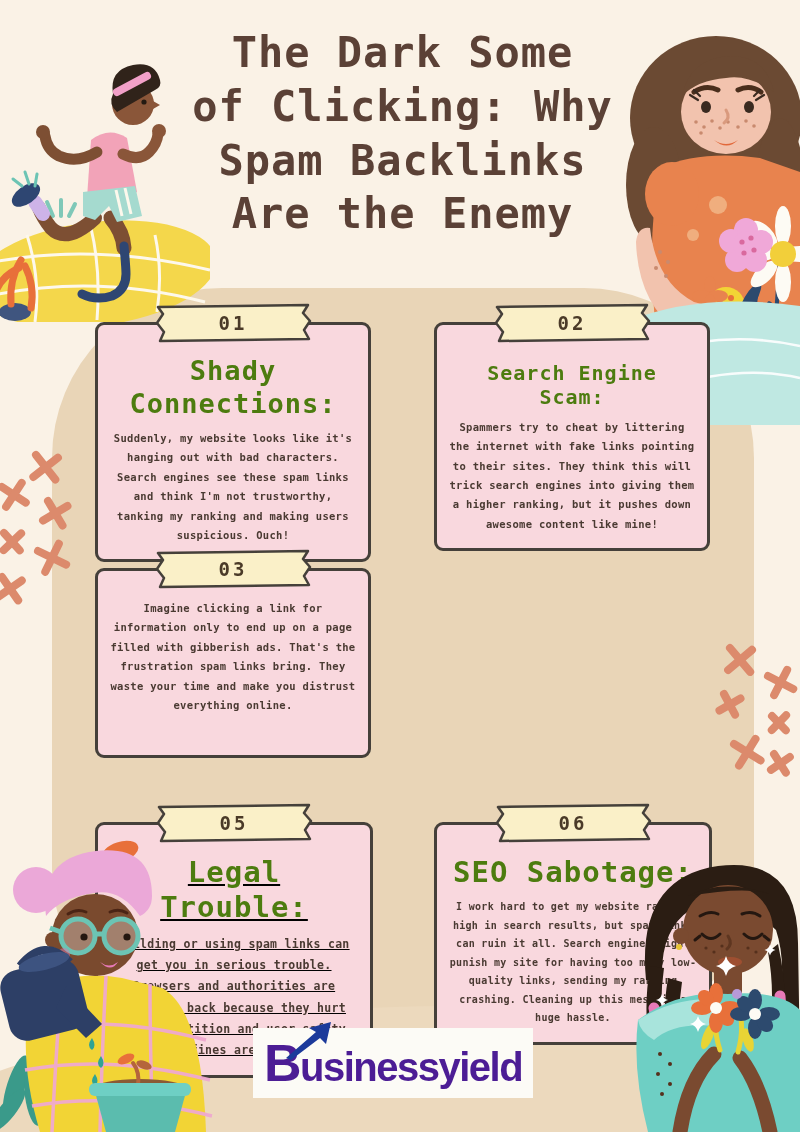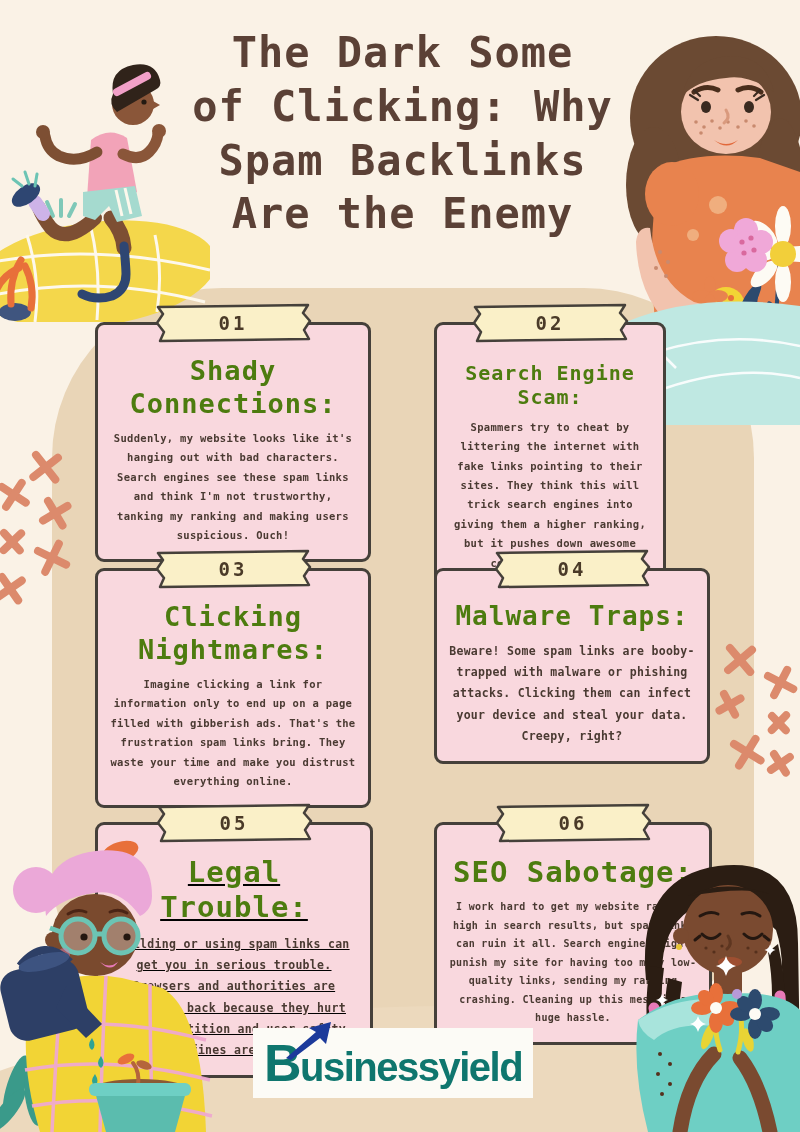--- a/index.html
+++ b/index.html
@@ -15,39 +15,39 @@
 
   
   .title { position:absolute; left:165px; top:26px; width:475px; text-align:center;
            font-weight:bold; font-size:42px; line-height:1.28; letter-spacing:1px;
            color:#5b4136; }
 
   
   .card { position:absolute; background:#f9d8de; border:3px solid #45403a; border-radius:9px;
           padding:28px 12px 14px; }
   .pos-c1 { left:95px;  top:322px; width:276px; min-height:180px; }
-  .pos-c2 { left:434px; top:322px; width:232px; min-height:188px; }
+  .pos-c2 { left:434px; top:322px; width:276px; min-height:188px; }
   .pos-c3 { left:95px;  top:568px; width:276px; min-height:190px; }
   .pos-c4 { left:434px; top:568px; width:276px; min-height:190px; }
   .pos-c5 { left:95px;  top:822px; width:278px; min-height:204px;text-decoration:underline; }
   .pos-c6 { left:434px; top:822px; width:278px; min-height:212px; }
   .tape { position:absolute; top:-24px; left:50%; transform:translateX(-50%); }
   .tape text { font-family:"DejaVu Sans Mono", monospace; font-weight:bold; }
   .card h2 { text-align:center; color:#4d7c0f; line-height:1.22; letter-spacing:1px;
              margin:2px 0 8px; font-weight:bold; }
   .h-27 { font-size:27px; } .h-20 { font-size:20px; margin-top:8px !important; }
   .h-26 { font-size:26px; } .h-29 { font-size:29px; }
   .card p { text-align:center; color:#4a3a32; font-weight:bold; line-height:1.85;
             letter-spacing:0.3px; }
   .b-105 { font-size:10.5px; } .b-115 { font-size:11.5px; } .b-10 { font-size:10px; }
 
   
   .logo { position:absolute; left:253px; top:1028px; width:280px; height:70px;
           background:#fcfbf6; display:flex; align-items:center; justify-content:center;
-          font-family:"Liberation Sans", sans-serif; font-weight:bold; color:#0f766e; }
+          font-family:"Liberation Sans", sans-serif; font-weight:bold; color:#4c1d95; }
   .logo-text { position:relative; letter-spacing:-1.5px; font-size:40px; line-height:1; }
   .logo-b { font-size:52px; }
   .logo-arrow { position:absolute; left:20px; top:-15px; }
 
   svg { display:block; }
   .abs { position:absolute; }
 </style>
 </head>
 <body>
 
@@ -304,32 +304,23 @@
     </svg>
     <h2 class="h-20">Search Engine Scam:</h2>
     <p class="b-105">Spammers try to cheat by littering the internet with fake links pointing to their sites. They think this will trick search engines into giving them a higher ranking, but it pushes down awesome content like mine!</p>
   </section>
 
   <section class="card pos-c3">
     <svg class="tape" width="170" height="44" viewBox="0 0 170 44">
       <path d="M10 6 L160 4 L155 12 L162 20 L156 29 L161 38 L12 40 L16 31 L9 22 L15 13 Z" fill="#faf0c8" stroke="#45403a" stroke-width="2.5" stroke-linejoin="round"></path>
       <text x="85" y="29" text-anchor="middle" font-size="19" letter-spacing="3" fill="#4a3a28">03</text>
     </svg>
-    <h2 class="h-27">Clicking Nightmares:</h2>
     <p class="b-105">Imagine clicking a link for information only to end up on a page filled with gibberish ads. That's the frustration spam links bring. They waste your time and make you distrust everything online.</p>
   </section>
 
-  <section class="card pos-c4">
-    <svg class="tape" width="170" height="44" viewBox="0 0 170 44">
-      <path d="M10 6 L160 4 L155 12 L162 20 L156 29 L161 38 L12 40 L16 31 L9 22 L15 13 Z" fill="#faf0c8" stroke="#45403a" stroke-width="2.5" stroke-linejoin="round"></path>
-      <text x="85" y="29" text-anchor="middle" font-size="19" letter-spacing="3" fill="#4a3a28">04</text>
-    </svg>
-    <h2 class="h-26">Malware Traps:</h2>
-    <p class="b-115">Beware! Some spam links are booby-trapped with malware or phishing attacks. Clicking them can infect your device and steal your data. Creepy, right?</p>
-  </section>
 
   <section class="card pos-c5">
     <svg class="tape" width="170" height="44" viewBox="0 0 170 44">
       <path d="M10 6 L160 4 L155 12 L162 20 L156 29 L161 38 L12 40 L16 31 L9 22 L15 13 Z" fill="#faf0c8" stroke="#45403a" stroke-width="2.5" stroke-linejoin="round"></path>
       <text x="85" y="29" text-anchor="middle" font-size="19" letter-spacing="3" fill="#4a3a28">05</text>
     </svg>
     <h2 class="h-29">Legal Trouble:</h2>
     <p class="b-115">Building or using spam links can get you in serious trouble. Browsers and authorities are fighting back because they hurt fair competition and user safety. Hefty fines are no joke!</p>
   </section>
 

